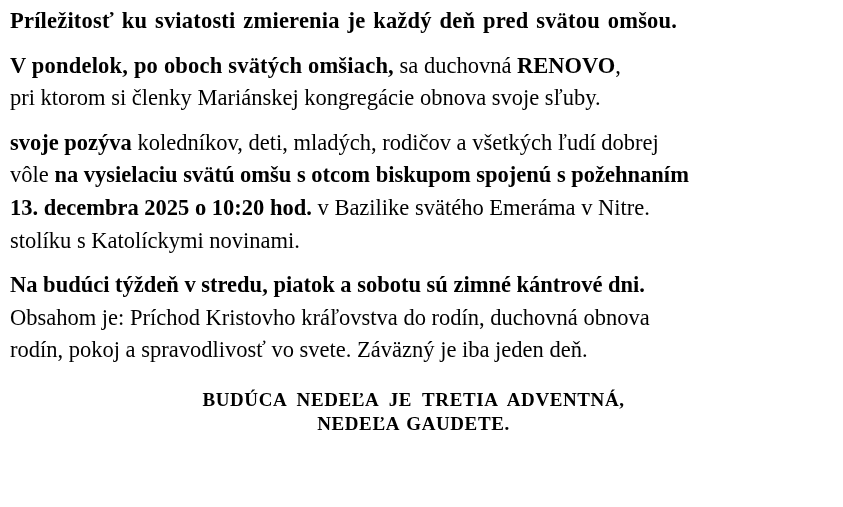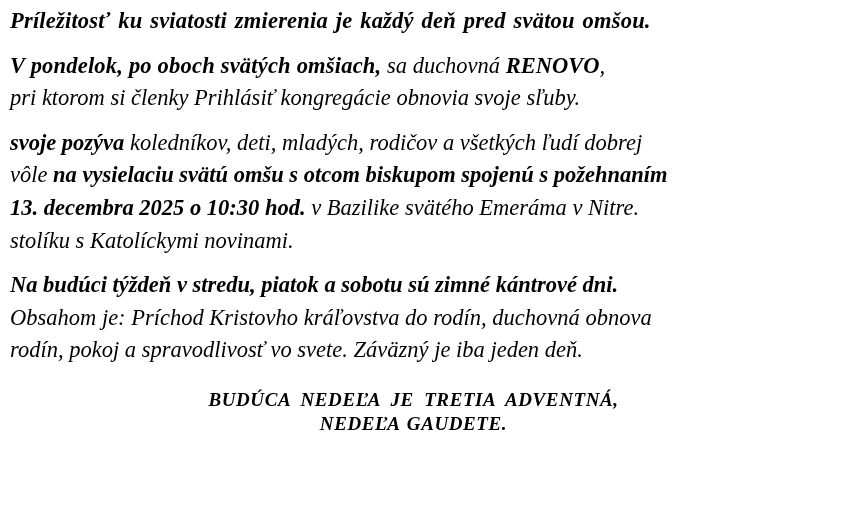--- a/index.html
+++ b/index.html
@@ -13,21 +13,20 @@
     font-family: "Liberation Serif", "DejaVu Serif", serif;
     color: #000000;
     overflow: hidden;
   }
   .page {
     width: 843px;
     height: 361px;
     box-sizing: border-box;
     padding: 6px 26px 0 10px;
     position: relative;
-    font-style: italic;
   }
   .para {
     font-size: 22.5px;
     line-height: 1.36;
     text-align: justify;
     margin: 0 0 2px 0;
   }
   .para.block-gap {
     margin-top: 14px;
   }
@@ -65,34 +64,34 @@
 
   <p class="para w-med">
     <b class="spaced">Príležitosť  ku  sviatosti  zmierenia  je  každý  deň  pred  svätou  omšou.</b>
   </p>
 
   <p class="para block-gap">
     <b class="spaced">V pondelok,  po  oboch  svätých  omšiach,</b><span> sa  duchovná  </span><b>RENOVO</b><span>,</span>
   </p>
 
   <p class="para tight">
-    <span>pri ktorom si členky Prihlásiť kongregácie obnovia svoje sľuby.</span>
+    <span>pri ktorom si členky Mariánskej kongregácie obnova svoje sľuby.</span>
   </p>
 
   <p class="para block-gap">
     <b>svoje  pozýva</b><span>  koledníkov,  deti,  mladých,  rodičov  a všetkých  ľudí  dobrej</span>
   </p>
 
   <p class="para tight">
     <span>vôle </span><b>na vysielaciu svätú omšu s otcom biskupom spojenú  s požehnaním</b>
   </p>
 
 
   <p class="para tight">
-    <b>13.  decembra  2025  o 10:30  hod.</b><span>  v Bazilike  svätého  Emeráma  v Nitre.</span>
+    <b>13.  decembra  2025  o 10:20  hod.</b><span>  v Bazilike  svätého  Emeráma  v Nitre.</span>
   </p>
 
 
   <p class="para tight">
     <span>stolíku s Katolíckymi novinami.</span>
   </p>
 
   <p class="para block-gap">
     <b>Na budúci týždeň v  stredu, piatok a sobotu sú zimné kántrové dni.</b>
   </p>

